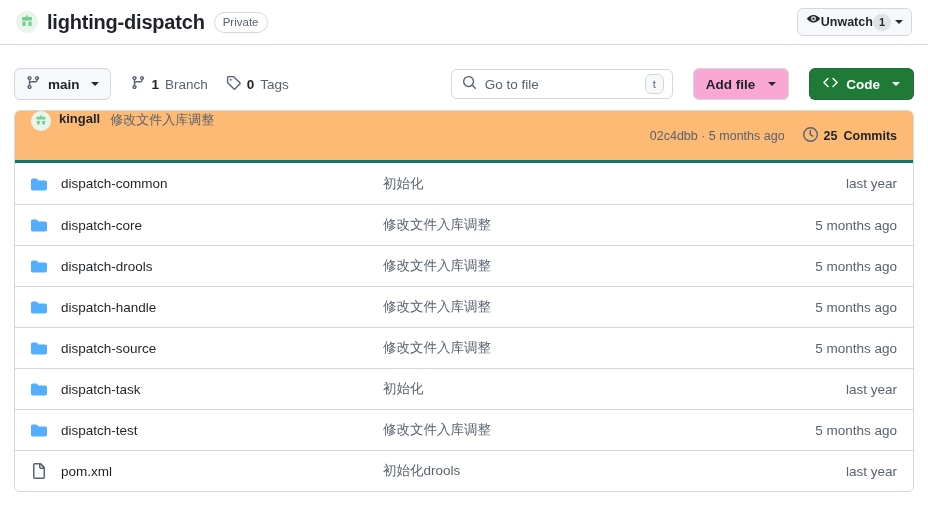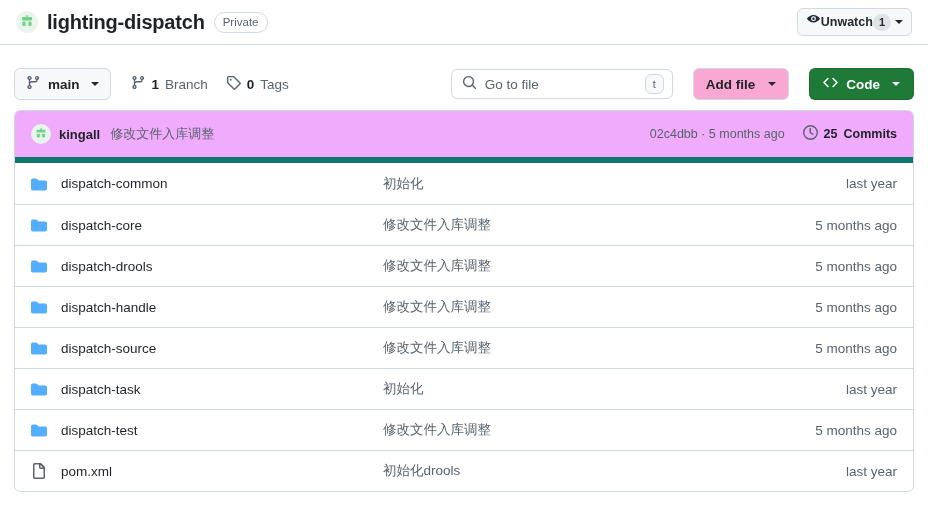--- a/index.html
+++ b/index.html
@@ -112,22 +112,22 @@
     font-size: 13.5px; font-weight: bold; color: #ffffff;
   }
 
   
   .file-box {
     margin: 0 14px;
     border: 1px solid #d1d9e0; border-radius: 6px;
     overflow: hidden; background: #ffffff;
   }
   .commit-bar {
-    display: flex; align-items: center;
-    background: #f0abfc; border-bottom: 6px solid #0f766e;
+    display: flex; 
+    background: #fdba74; border-bottom: 3px solid #0f766e;
     height: 52px; padding: 0 16px;
   }
   .commit-avatar {
     width: 20px; height: 20px; border-radius: 50%;
     background: #e9f5ec; flex: 0 0 auto;
     display: flex; align-items: center; justify-content: center;
     margin-right: 8px;
   }
   .commit-author {
     font-size: 13px; font-weight: bold; color: #1f2328;

